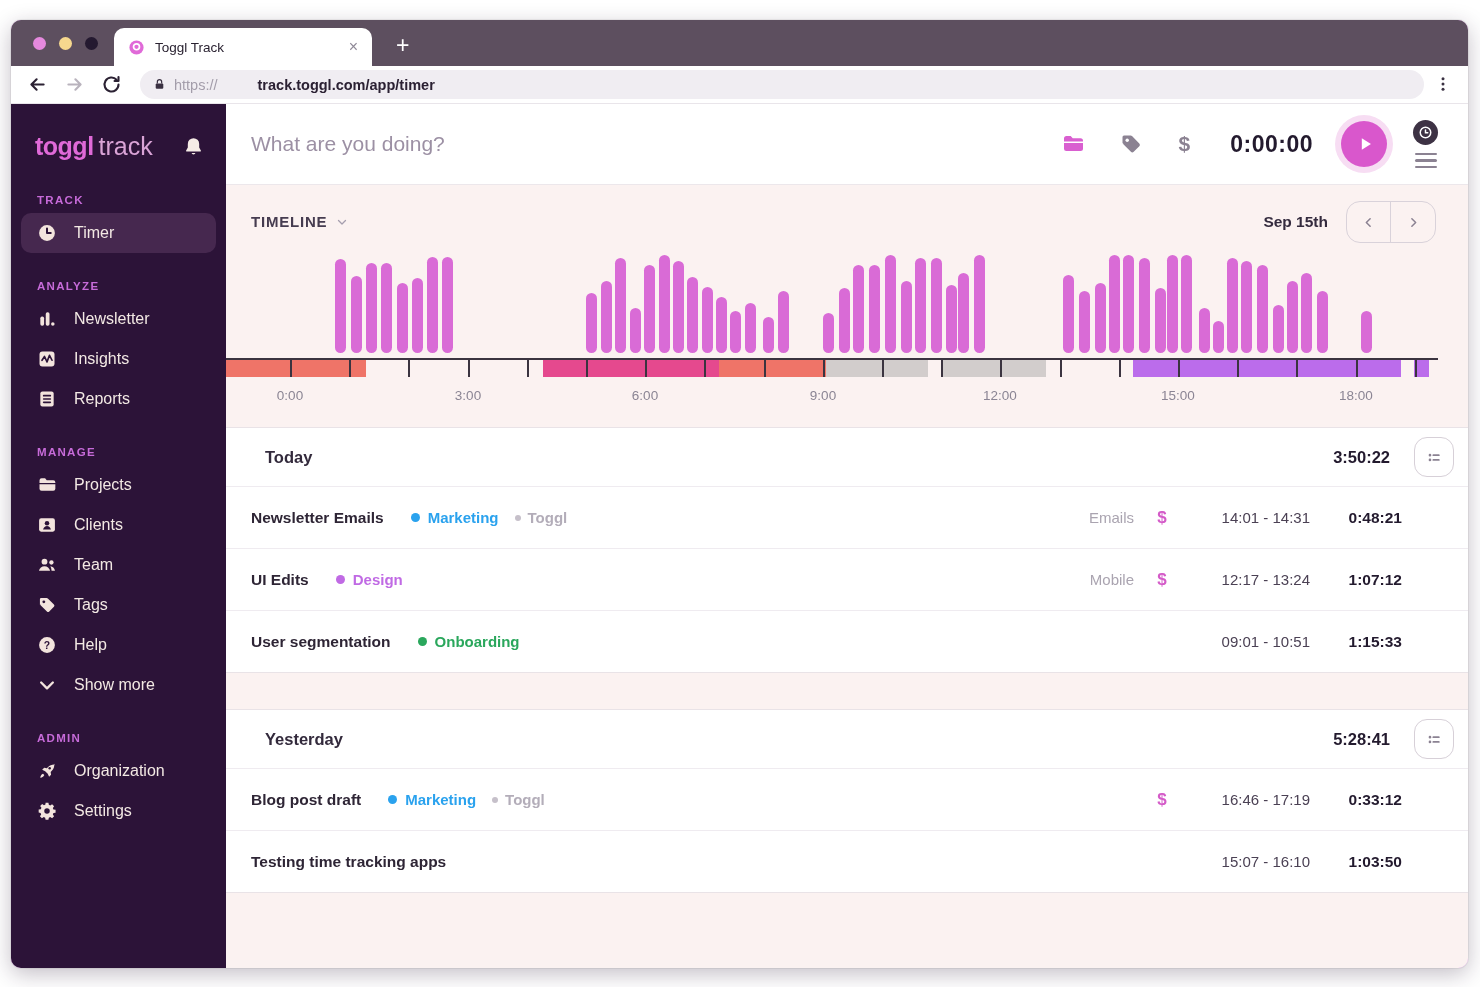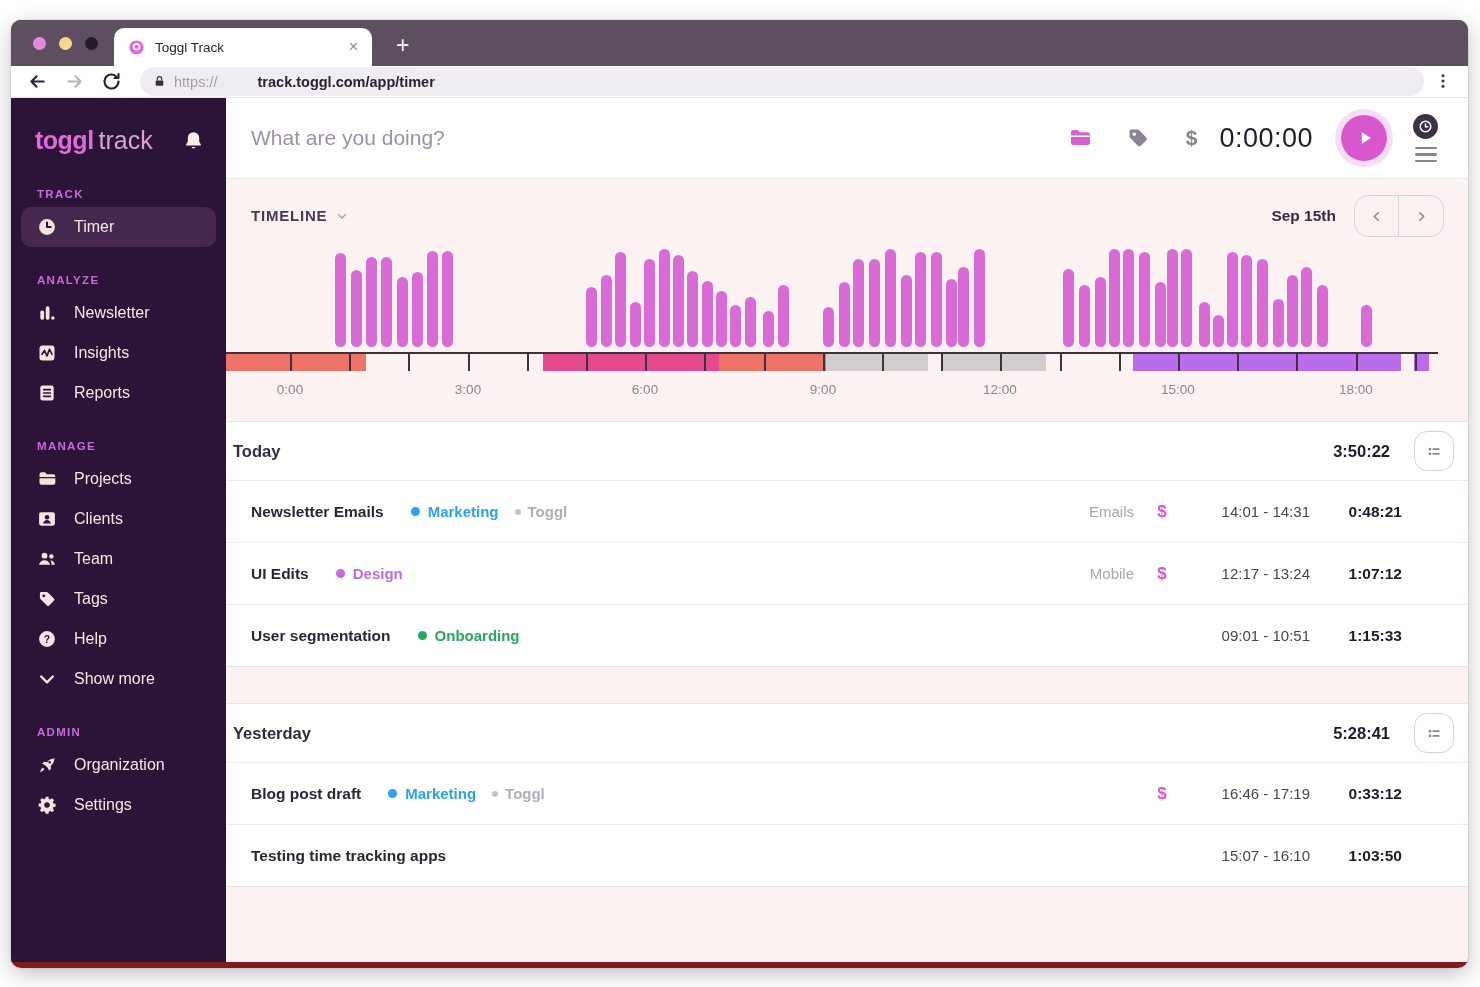--- a/index.html
+++ b/index.html
@@ -1,33 +1,33 @@
 <!DOCTYPE html>
 <html><head>
 <meta charset="utf-8">
 <style>
   * { margin:0; padding:0; box-sizing:border-box; }
   body { font-family:"Liberation Sans", sans-serif; background:#fff; }
   .page { width:1480px; height:987px; position:relative; background:#fff; overflow:hidden; }
   .window { position:absolute; left:11px; top:20px; width:1457px; height:948px; border-radius:10px;
-            overflow:hidden; background:#7f1d1d; box-shadow:0 6px 22px rgba(40,20,50,.28), 0 0 0 1px rgba(0,0,0,.05); }
+            overflow:hidden; background:#f0abfc; box-shadow:0 6px 22px rgba(40,20,50,.28), 0 0 0 1px rgba(0,0,0,.05); }
 
   
   .titlebar { height:46px; background:#5d4f5f; position:relative; display:flex; align-items:flex-end; }
   .dots { position:absolute; left:22px; top:17px; display:flex; gap:13px; }
   .dot { width:13px; height:13px; border-radius:50%; }
   .dot.pink { background:#e589de; } .dot.cream { background:#f6d88e; } .dot.dark { background:#241930; }
   .tab { margin-left:103px; width:258px; height:38px; background:#fff; border-radius:10px 10px 0 0;
          display:flex; align-items:center; padding:0 14px; cursor:default; }
   .favicon { width:17px; height:17px; margin-right:10px; display:flex; }
   .tab-title { font-size:13.5px; color:#2a2231; flex:1; }
   .tab-close { color:#8f8997; font-size:16px; cursor:pointer; }
   .newtab { color:#fff; font-size:23px; margin:0 0 9px 24px; cursor:pointer; line-height:1; }
 
-  .urlbar { height:32px; background:#fff; display:flex; align-items:center; padding:0 16px; border-bottom:1px solid #e9e5ea; }
+  .urlbar { height:38px; background:#fff; display:flex; align-items:center; padding:0 16px; border-bottom:1px solid #e9e5ea; }
   .nav-ic { width:21px; height:21px; color:#2b2133; margin-right:16px; cursor:pointer; flex-shrink:0; }
   .nav-ic.fwd { color:#b9b3bd; }
   .url-pill { flex:1; height:29px; background:#f0edf2; border-radius:15px; margin:0 10px 0 2px;
               display:flex; align-items:center; padding:0 13px; font-size:14.5px; cursor:text; }
   .lock { width:13px; height:15px; color:#3a3142; margin-right:8px; display:flex; }
   .scheme { color:#a39daa; }
   .path { color:#2b2133; font-weight:700;padding-left:40px; }
   .kebab { width:18px; height:20px; color:#3a3142; cursor:pointer; }
 
   
@@ -45,54 +45,54 @@
 
   .main { flex:1; display:flex; flex-direction:column; background:#fbf2f1; min-width:0; }
 
   
   .topbar { height:80px; background:#fff; display:flex; align-items:center; padding:0 30px 0 25px; flex-shrink:0; }
   .task-input { flex:1; border:none; outline:none; font-size:21px; color:#2b2133; min-width:0; background:transparent; }
   .task-input::placeholder { color:#9c90a4; }
   .tb-icon { width:24px; height:24px; margin-left:34px; color:#8b8292; cursor:pointer; flex-shrink:0; }
   .tb-icon.folder { color:#d95fd0; }
   .tb-dollar { font-size:21px; font-weight:700; color:#8b8292; margin-left:36px; cursor:pointer; }
-  .timer-display { font-size:27px; font-weight:400; color:#231a2e; margin-left:22px; letter-spacing:.5px; }
+  .timer-display { font-size:23px; font-weight:700; color:#231a2e; margin-left:40px; letter-spacing:.5px; }
   .play-btn { width:46px; height:46px; border-radius:50%; background:#d957cc; box-shadow:0 0 0 6px #f7ddf3;
               margin-left:28px; display:flex; align-items:center; justify-content:center; cursor:pointer; border:none; flex-shrink:0; }
   .play-btn svg { width:22px; height:22px; margin-left:2px; }
   .right-col { margin-left:26px; display:flex; flex-direction:column; align-items:center; gap:8px; flex-shrink:0; }
   .clock-badge { width:25px; height:25px; border-radius:50%; background:#3d3244; display:flex; align-items:center; justify-content:center; cursor:pointer; }
   .clock-badge svg { width:15px; height:15px; }
   .hamburger { display:flex; flex-direction:column; gap:4px; cursor:pointer; }
   .hamburger span { width:22px; height:2.5px; background:#8b8292; border-radius:2px; }
 
   
   .timeline { position:relative; height:243px; background:#fbf2f1; border-top:1px solid #ece7eb; flex-shrink:0; }
   .tl-left { position:absolute; left:25px; top:28px; display:flex; align-items:center; gap:9px; z-index:2; }
   .tl-label { font-size:15px; font-weight:700; color:#463c50; letter-spacing:.8px; }
   .tl-chev { width:12px; height:12px; color:#a59eae; display:flex; }
-  .tl-right { position:absolute; right:24px; top:16px; display:flex; align-items:center; gap:18px; z-index:2; }
+  .tl-right { position:absolute; right:32px; top:16px; display:flex; align-items:center; gap:18px; z-index:2; }
   .tl-date { font-size:15.5px; font-weight:700; color:#342b3e; }
   .date-nav { display:flex; border:1.5px solid #d9d2da; border-radius:14px; overflow:hidden; }
   .date-nav button { width:44px; height:40px; background:transparent; border:none; color:#8b8292;
                      display:flex; align-items:center; justify-content:center; cursor:pointer; }
   .date-nav button:first-child { border-right:1.5px solid #d9d2da; }
   .date-nav svg { width:13px; height:13px; }
   .chart { position:absolute; inset:0; overflow:hidden; }
   .tl-bar { position:absolute; width:11px; border-radius:6px; }
   .strip-line { position:absolute; top:173px; left:0; height:2px; background:#3b3440; }
   .strip-seg { position:absolute; top:175px; height:17px; }
   .strip-tick { position:absolute; top:173px; width:2px; height:19px; background:#3b3440; }
   .axis-label { position:absolute; top:203px; width:64px; margin-left:-32px; text-align:center; font-size:13.5px; color:#8b8594; }
 
   
   .groups { flex:1; overflow:hidden; }
   .card { background:#fff; border-top:1px solid #e9e3e7; border-bottom:1px solid #e9e3e7; }
   .card + .card { margin-top:36px; }
-  .card-header { height:58px; display:flex; align-items:center; padding:0 14px 0 7px; }
+  .card-header { height:58px; display:flex; align-items:center; padding:0 14px 0 7px;margin-left:32px; }
   .group-title { font-size:16.5px; font-weight:700; color:#332a3c; }
   .group-total { margin-left:auto; font-size:16.5px; font-weight:700; color:#231a2e; }
   .list-btn { width:40px; height:40px; margin-left:24px; border:1.5px solid #d7d0d8; border-radius:13px;
               background:#fff; color:#8b8292; display:flex; align-items:center; justify-content:center; cursor:pointer; }
   .list-btn svg { width:19px; height:19px; }
   .row { height:62px; border-top:1px solid #efebf0; display:flex; align-items:center; padding:0 66px 0 25px; cursor:pointer; }
   .row-desc { font-size:15.5px; font-weight:600; color:#2e2535; white-space:nowrap; }
   .proj { display:flex; align-items:center; gap:8px; margin-left:27px; font-size:15px; font-weight:600; white-space:nowrap; }
   .proj-dot { width:9px; height:9px; border-radius:50%; }
   .client { display:flex; align-items:center; gap:7px; margin-left:16px; font-size:15px; font-weight:600; color:#b3adb9; white-space:nowrap; }

